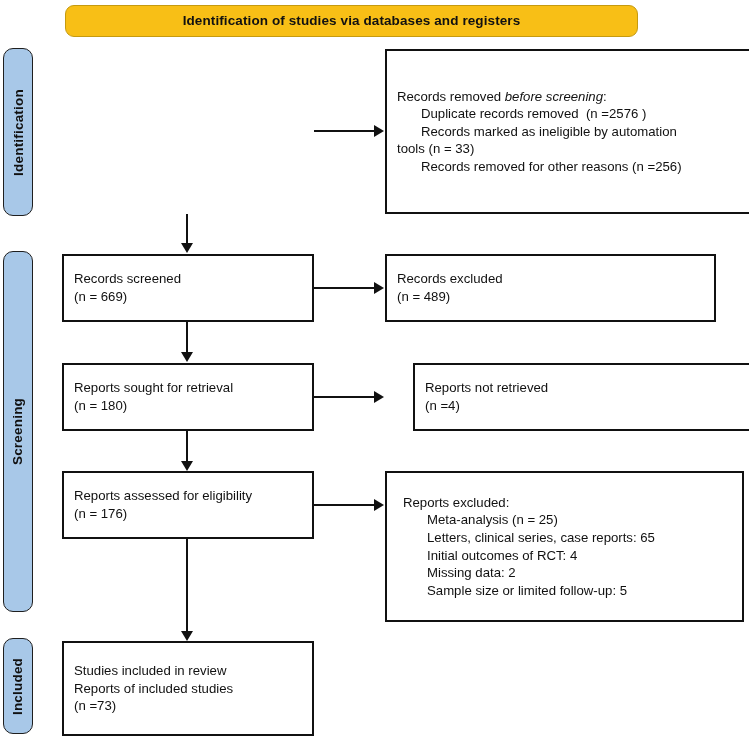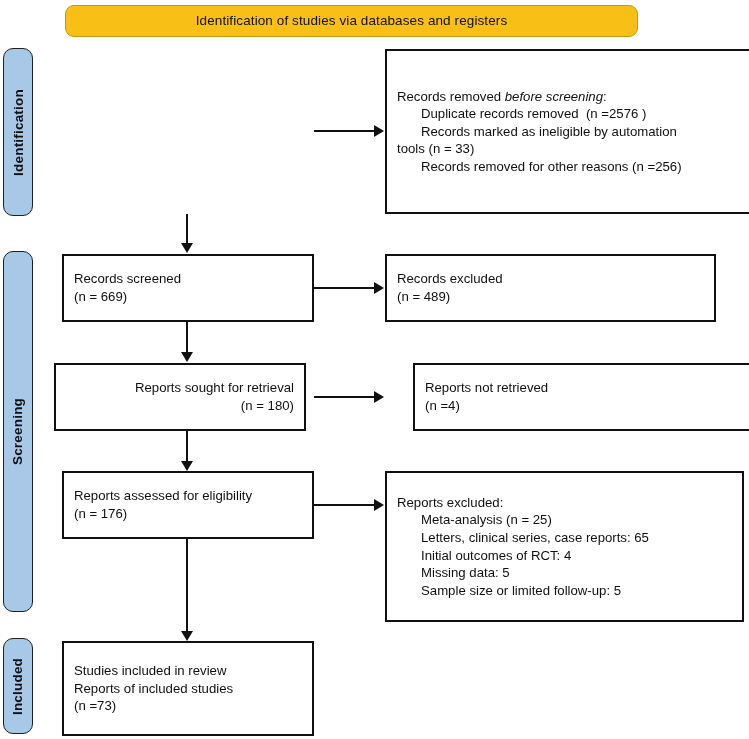--- a/index.html
+++ b/index.html
@@ -21,21 +21,21 @@
   }
 
   
   .phase-header {
     position: absolute;
     box-sizing: border-box;
     background: #f8bf16;
     border: 1px solid #c59a10;
     border-radius: 9px;
     color: #111111;
-    font-weight: normal;
+    font-weight: bold;
     font-size: 13.5px;
     letter-spacing: 0.1px;
     display: flex;
     align-items: center;
     justify-content: center;
     text-align: center;
     line-height: 1.15;
   }
 
   
@@ -161,21 +161,21 @@
       <div class="line">(n = 489)</div>
     </div>
   </div>
 
   <div class="conn-h" style="left:314px; top:287px; width:61px;"></div>
   <div class="arrow-right" style="left:374px; top:282px;"></div>
 
   <div class="conn-v" style="left:186px; top:322px; height:31px;"></div>
   <div class="arrow-down" style="left:181px; top:352px;"></div>
 
-  <div class="node" style="left:54px; top:363px; width:252px; height:68px;text-align:right;">
+  <div class="node" style="left:62px; top:363px; width:252px; height:68px;">
     <div class="node-body">
       <div class="line">Reports sought for retrieval</div>
       <div class="line">(n = 180)</div>
     </div>
   </div>
 
   <div class="node" style="left:385px; top:363px; width:359px; height:68px;margin-left:28px;">
     <div class="node-body">
       <div class="line">Reports not retrieved</div>
       <div class="line">(n =4)</div>
@@ -188,27 +188,27 @@
   <div class="conn-v" style="left:186px; top:431px; height:31px;"></div>
   <div class="arrow-down" style="left:181px; top:461px;"></div>
 
   <div class="node" style="left:62px; top:471px; width:252px; height:68px;">
     <div class="node-body">
       <div class="line">Reports assessed for eligibility</div>
       <div class="line">(n = 176)</div>
     </div>
   </div>
 
-  <div class="node" style="left:385px; top:471px; width:359px; height:151px;">
+  <div class="node" style="left:385px; top:471px; width:359px; height:151px;padding-left:6px;">
     <div class="node-body">
       <div class="line">Reports excluded:</div>
       <div class="line indent">Meta-analysis (n = 25)</div>
       <div class="line indent">Letters, clinical series, case reports: 65</div>
       <div class="line indent">Initial outcomes of RCT: 4</div>
-      <div class="line indent">Missing data: 5</div>
+      <div class="line indent">Missing data: 2</div>
       <div class="line indent">Sample size or limited follow-up: 5</div>
     </div>
   </div>
 
   <div class="conn-h" style="left:314px; top:504px; width:61px;"></div>
   <div class="arrow-right" style="left:374px; top:499px;"></div>
 
   <div class="conn-v" style="left:186px; top:539px; height:93px;"></div>
   <div class="arrow-down" style="left:181px; top:631px;"></div>
 

